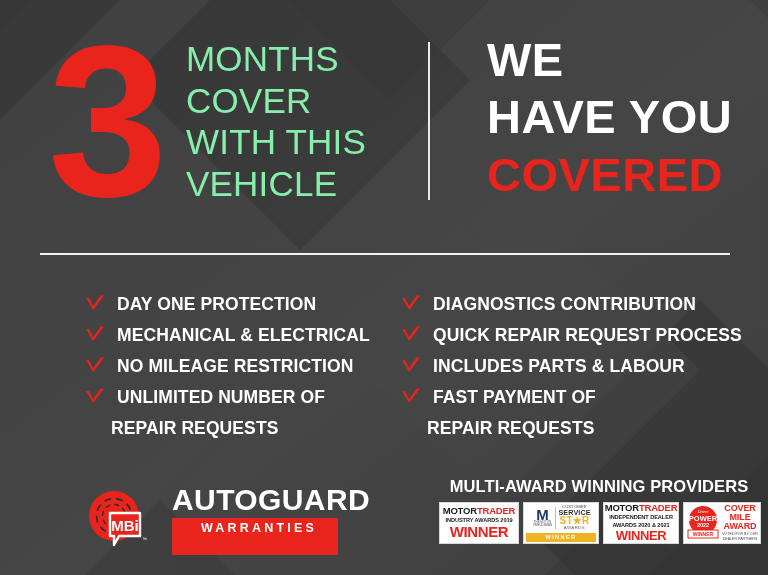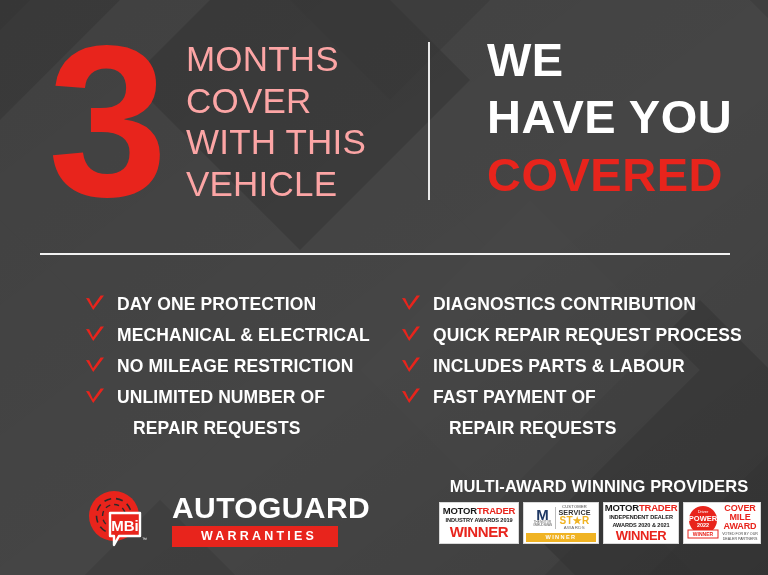--- a/index.html
+++ b/index.html
@@ -16,21 +16,21 @@
 
   
   .header{position:absolute;left:0;top:0;width:768px;height:250px;}
   .big-num{
     position:absolute;left:48px;top:14px;
     color:#e8241c;font-size:215px;line-height:1;font-weight:bold;
     letter-spacing:-8px;
   }
   .head-left{
     position:absolute;left:186px;top:38px;width:230px;
-    color:#fca5a5;font-size:35px;line-height:1.19;font-weight:normal;
+    color:#86efac;font-size:35px;line-height:1.19;font-weight:normal;
     letter-spacing:.2px;
   }
   .vdiv{position:absolute;left:428px;top:42px;width:2px;height:158px;background:#e9e9e9;}
   .head-right{
     position:absolute;left:487px;top:31px;width:270px;
     font-size:47px;line-height:1.22;font-weight:bold;letter-spacing:.5px;
   }
   .head-right .w{color:#ffffff;display:block;}
   .head-right .r{color:#e8241c;display:block;}
 
@@ -44,34 +44,34 @@
   .col.right{left:400px;width:350px;}
   .feat{position:relative;height:31px;}
   .feat .tick{
     position:absolute;left:0;top:2px;width:22px;height:22px;
   }
   .feat .tick svg{display:block;}
   .feat .txt{
     position:absolute;left:33px;top:0;white-space:nowrap;
     color:#ffffff;font-size:17.5px;font-weight:bold;line-height:24px;letter-spacing:.1px;
   }
-  .feat .txt.cont{left:49px;}
+  .feat .txt.cont{left:27px;}
 
   
   .logo{position:absolute;left:86px;top:489px;height:62px;display:flex;align-items:center;}
   .logo .mark{position:relative;width:62px;height:62px;flex:0 0 auto;}
   .logo .wordmark{margin-left:24px;}
   .logo .ag{
     color:#ffffff;font-size:30px;font-weight:bold;letter-spacing:.4px;line-height:1;
     display:block;
   }
   .logo .war{
     display:block;margin-top:3px;background:#e8241c;color:#ffffff;
     font-size:12.5px;font-weight:bold;letter-spacing:3.2px;line-height:1;
-    padding:4px 0 4px 8px;width:166px;text-align:center;
+    padding:4px 0 20px 8px;width:166px;text-align:center;
   }
 
   
   .awards{position:absolute;left:439px;top:478px;width:320px;}
   .awards-title{
     color:#ffffff;font-size:16.5px;font-weight:bold;letter-spacing:.1px;
     text-align:center;line-height:1;white-space:nowrap;
   }
   .badges{display:flex;gap:4px;margin-top:7px;align-items:stretch;border-radius:20px;}
   .badge{

